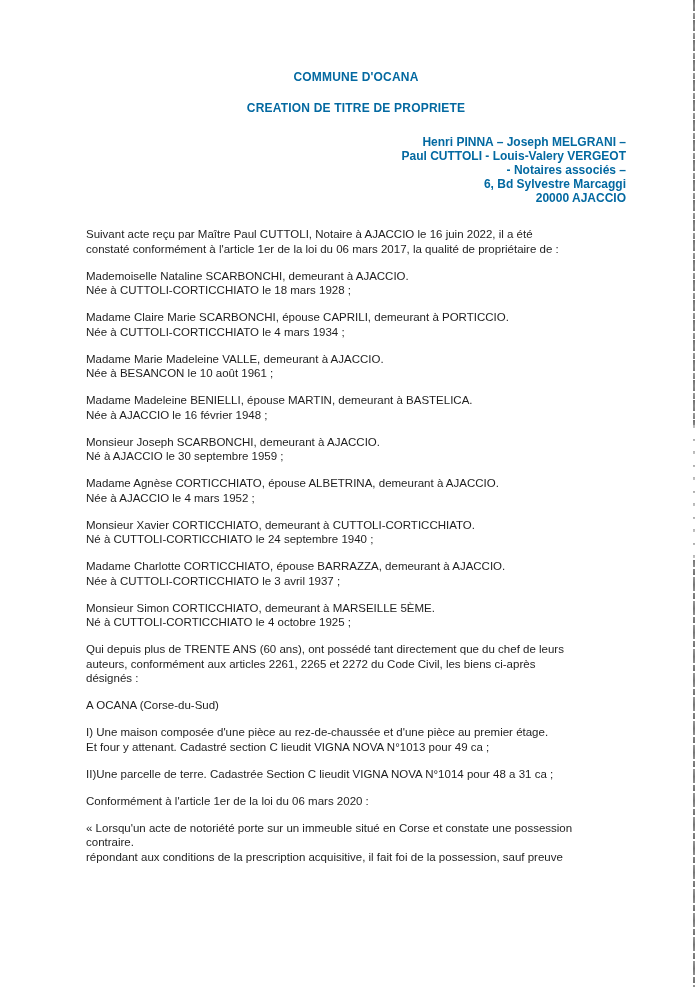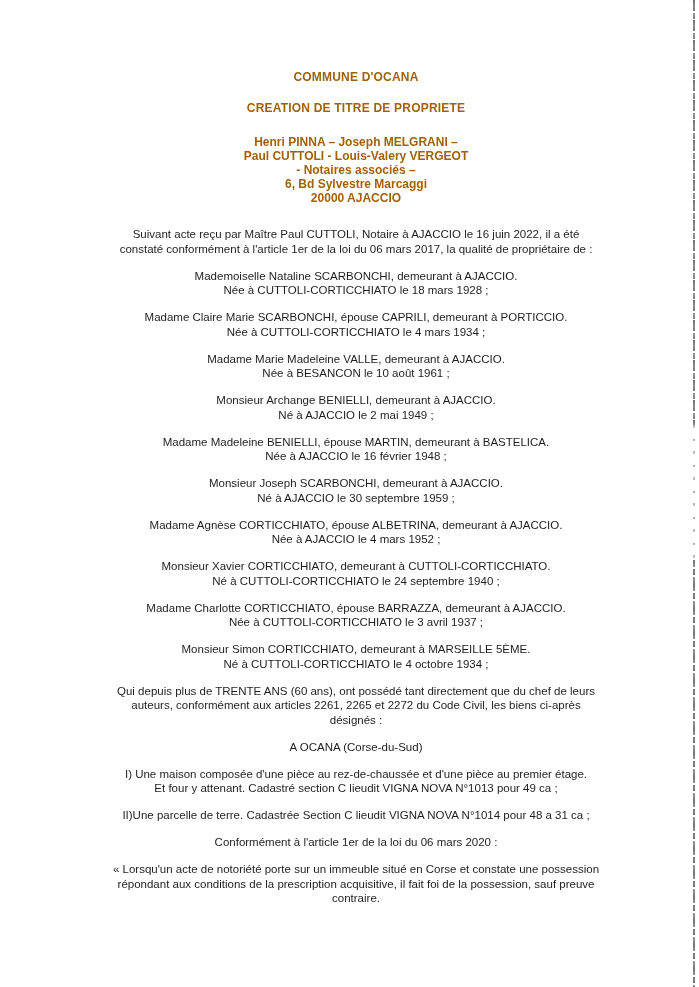--- a/index.html
+++ b/index.html
@@ -17,29 +17,29 @@
     color: #1e1e1e;
   }
   .content {
     padding: 70px 73px 0 86px; 
   }
   
   .header {
     text-align: center;
     font-weight: bold;
     font-size: 12px;
-    color: #a16207;
+    color: #0369a1;
   }
   .doc-commune   { margin: 0 0 17px 0; line-height: 14px; letter-spacing: .2px; }
   .doc-title     { margin: 0 0 20px 0; line-height: 14px; letter-spacing: .2px; }
-  .cabinet-block { margin: 0 0 22px 0; }
+  .cabinet-block { margin: 0 0 22px 0; text-align: right; }
   .cabinet-line  { line-height: 14px; }
   
   .body-text { font-size: 11.5px; color: #1e1e1e; }
-  .para   { margin: 0 0 12.5px 0; text-align: center; }
+  .para   { margin: 0 0 12.5px 0; }
   .tline  { line-height: 14.5px; white-space: nowrap; }
   .bold   { font-weight: normal; }
   
   .scan-artifact { position: absolute; top: 0; right: 4px; width: 2px; height: 987px; }
   .scan-seg { position: absolute; left: 0; width: 2px; }
   .scan-seg-top {
     top: 0; height: 425px;
     background: repeating-linear-gradient(180deg,
       #6e6e6e 0px, #8c8c8c 6px, #777777 11px, transparent 11px, transparent 13px,
       #9a9a9a 13px, #7d7d7d 19px, transparent 19px, transparent 20px);
@@ -90,24 +90,20 @@
       </div>
       <div class="para">
         <div class="tline">Madame Claire Marie SCARBONCHI, épouse CAPRILI, demeurant à PORTICCIO.</div>
         <div class="tline">Née à CUTTOLI-CORTICCHIATO le 4 mars 1934 ;</div>
       </div>
       <div class="para">
         <div class="tline">Madame Marie Madeleine VALLE, demeurant à AJACCIO.</div>
         <div class="tline">Née à BESANCON le 10 août 1961 ;</div>
       </div>
       <div class="para">
-        <div class="tline">Monsieur Archange BENIELLI, demeurant à AJACCIO.</div>
-        <div class="tline">Né à AJACCIO le 2 mai 1949 ;</div>
-      </div>
-      <div class="para">
         <div class="tline">Madame Madeleine BENIELLI, épouse MARTIN, demeurant à BASTELICA.</div>
         <div class="tline">Née à AJACCIO le 16 février 1948 ;</div>
       </div>
       <div class="para">
         <div class="tline">Monsieur Joseph SCARBONCHI, demeurant à AJACCIO.</div>
         <div class="tline">Né à AJACCIO le 30 septembre 1959 ;</div>
       </div>
       <div class="para">
         <div class="tline">Madame Agnèse CORTICCHIATO, épouse ALBETRINA, demeurant à AJACCIO.</div>
         <div class="tline">Née à AJACCIO le 4 mars 1952 ;</div>
@@ -115,21 +111,21 @@
       <div class="para">
         <div class="tline">Monsieur Xavier CORTICCHIATO, demeurant à CUTTOLI-CORTICCHIATO.</div>
         <div class="tline">Né à CUTTOLI-CORTICCHIATO le 24 septembre 1940 ;</div>
       </div>
       <div class="para">
         <div class="tline">Madame Charlotte CORTICCHIATO, épouse BARRAZZA, demeurant à AJACCIO.</div>
         <div class="tline">Née à CUTTOLI-CORTICCHIATO le 3 avril 1937 ;</div>
       </div>
       <div class="para">
         <div class="tline">Monsieur Simon CORTICCHIATO, demeurant à MARSEILLE 5ÈME.</div>
-        <div class="tline">Né à CUTTOLI-CORTICCHIATO le 4 octobre 1934 ;</div>
+        <div class="tline">Né à CUTTOLI-CORTICCHIATO le 4 octobre 1925 ;</div>
       </div>
 
       <div class="para">
         <div class="tline">Qui depuis plus de TRENTE ANS (60 ans), ont possédé tant directement que du chef de leurs</div>
         <div class="tline">auteurs, conformément aux articles 2261, 2265 et 2272 du Code Civil, les biens ci-après</div>
         <div class="tline">désignés :</div>
       </div>
 
       <div class="para">
         <div class="tline">A OCANA (Corse-du-Sud)</div>
@@ -143,22 +139,22 @@
       <div class="para">
         <div class="tline"><span>II)Une parcelle de terre. Cadastrée Section C lieudit </span><span class="bold">VIGNA NOVA</span><span> N°1014 pour 48 a 31 ca ;</span></div>
       </div>
 
       <div class="para">
         <div class="tline">Conformément à l'article 1er de la loi du 06 mars 2020 :</div>
       </div>
 
       <div class="para">
         <div class="tline">« Lorsqu'un acte de notoriété porte sur un immeuble situé en Corse et constate une possession</div>
+        <div class="tline">contraire.</div>
         <div class="tline">répondant aux conditions de la prescription acquisitive, il fait foi de la possession, sauf preuve</div>
-        <div class="tline">contraire.</div>
       </div>
 
     </div>
   </div>
 
   <div class="scan-artifact">
     <div class="scan-seg scan-seg-top"></div>
     <div class="scan-seg scan-seg-mid"></div>
     <div class="scan-seg scan-seg-bottom"></div>
   </div>

